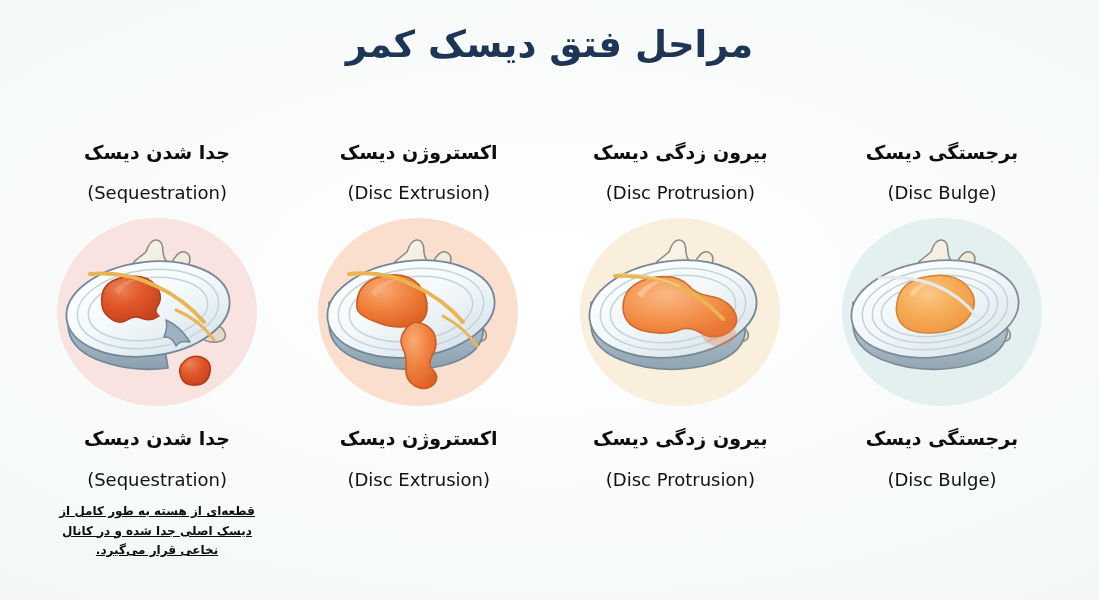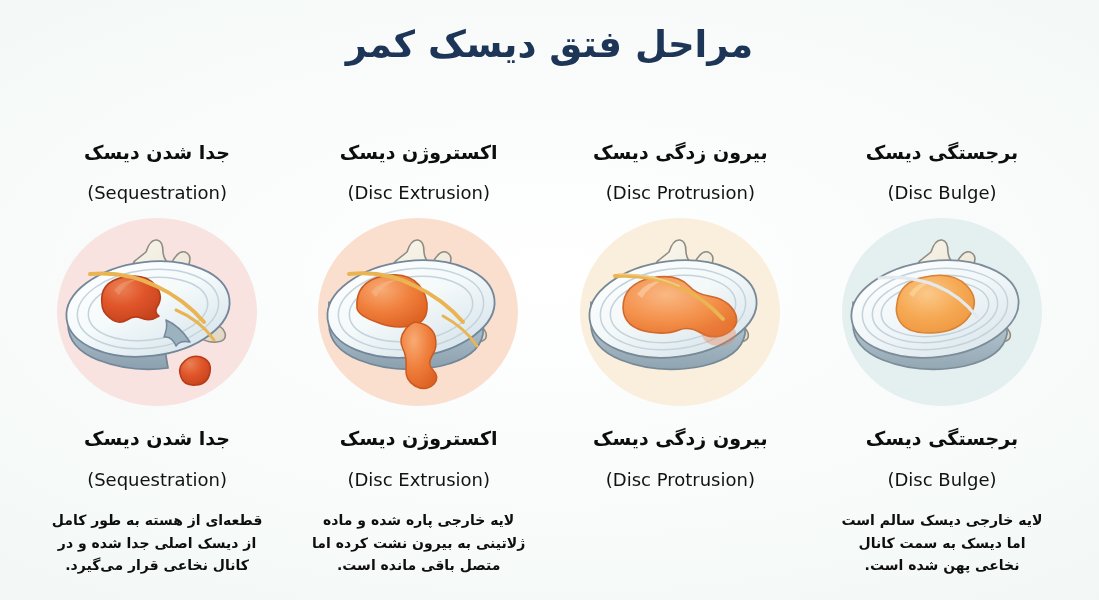--- a/index.html
+++ b/index.html
@@ -104,28 +104,29 @@
   
   .cap-bot {
     margin-top: 14px;
     text-align: center;
     line-height: 1.3;
   }
   .cap-bot .cap-fa { font-size: 19px; }
   .cap-bot .cap-en { font-size: 18px; }
 
   .desc {
-    margin-top: 18px;
-    font-size: 14px;
+    margin-top: 11px;
+    font-size: 12px;
     font-weight: bold;
     color: #0e0e0e;
     line-height: 1.62;
     text-align: center;
     direction: rtl;
     width: 215px;
+    text-decoration: underline;
   }
 </style>
 </head>
 <body>
 
 <div class="page">
 
   <div class="title-wrap">
     <div class="title">مراحل فتق دیسک کمر</div>
   </div>
@@ -183,21 +184,20 @@
           <path fill="#fcd59e" opacity="0.7" d="M74 82 q8 -12 24 -13 q-14 6 -20 16 z"></path>
 
           <path fill="none" stroke="#e3e9ec" stroke-width="3.2" stroke-linecap="round" d="M44 66 q32 -3 58 8 q24 10 40 31"></path>
         </svg>
       </div>
 
       <div class="cap-bot">
         <span class="cap-fa">برجستگی دیسک</span>
         <span class="cap-en">(Disc Bulge)</span>
       </div>
-      <div class="desc">لایه خارجی دیسک سالم است اما دیسک به سمت کانال نخاعی پهن شده است.</div>
     </div>
 
     <div class="col">
       <div class="cap-top">
         <span class="cap-fa">بیرون زدگی دیسک</span>
         <span class="cap-en">(Disc Protrusion)</span>
       </div>
 
       <div class="illus">
         <svg viewBox="0 0 215 200" xmlns="http://www.w3.org/2000/svg">
@@ -312,21 +312,20 @@
 
           <path fill="none" stroke="#e9b451" stroke-width="4" stroke-linecap="round" d="M38 62 q36 -4 66 12 q28 13 48 36"></path>
           <path fill="none" stroke="#e9b451" stroke-width="3" stroke-linecap="round" d="M132 104 q22 12 34 30"></path>
         </svg>
       </div>
 
       <div class="cap-bot">
         <span class="cap-fa">اکستروژن دیسک</span>
         <span class="cap-en">(Disc Extrusion)</span>
       </div>
-      <div class="desc">لایه خارجی پاره شده و ماده ژلاتینی به بیرون نشت کرده اما متصل باقی مانده است.</div>
     </div>
 
     <div class="col">
       <div class="cap-top">
         <span class="cap-fa">جدا شدن دیسک</span>
         <span class="cap-en">(Sequestration)</span>
       </div>
 
       <div class="illus">
         <svg viewBox="0 0 215 200" xmlns="http://www.w3.org/2000/svg">

